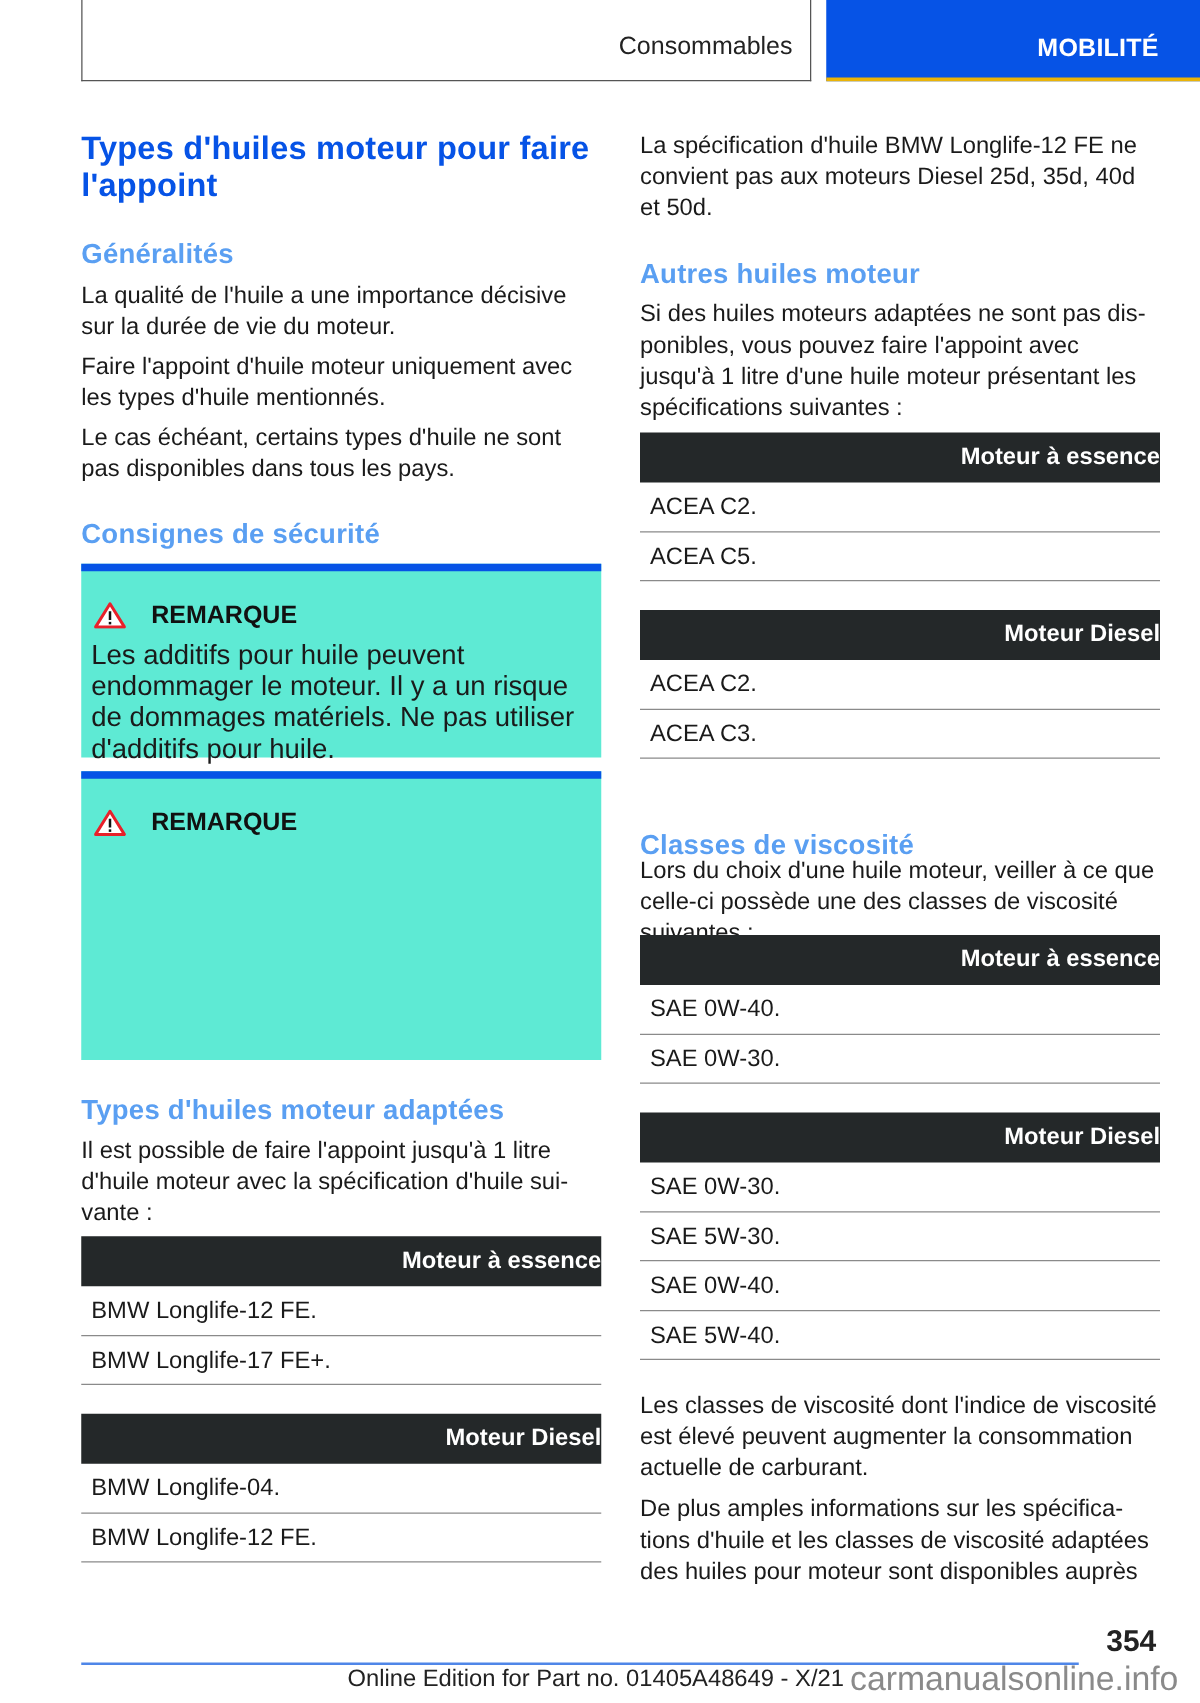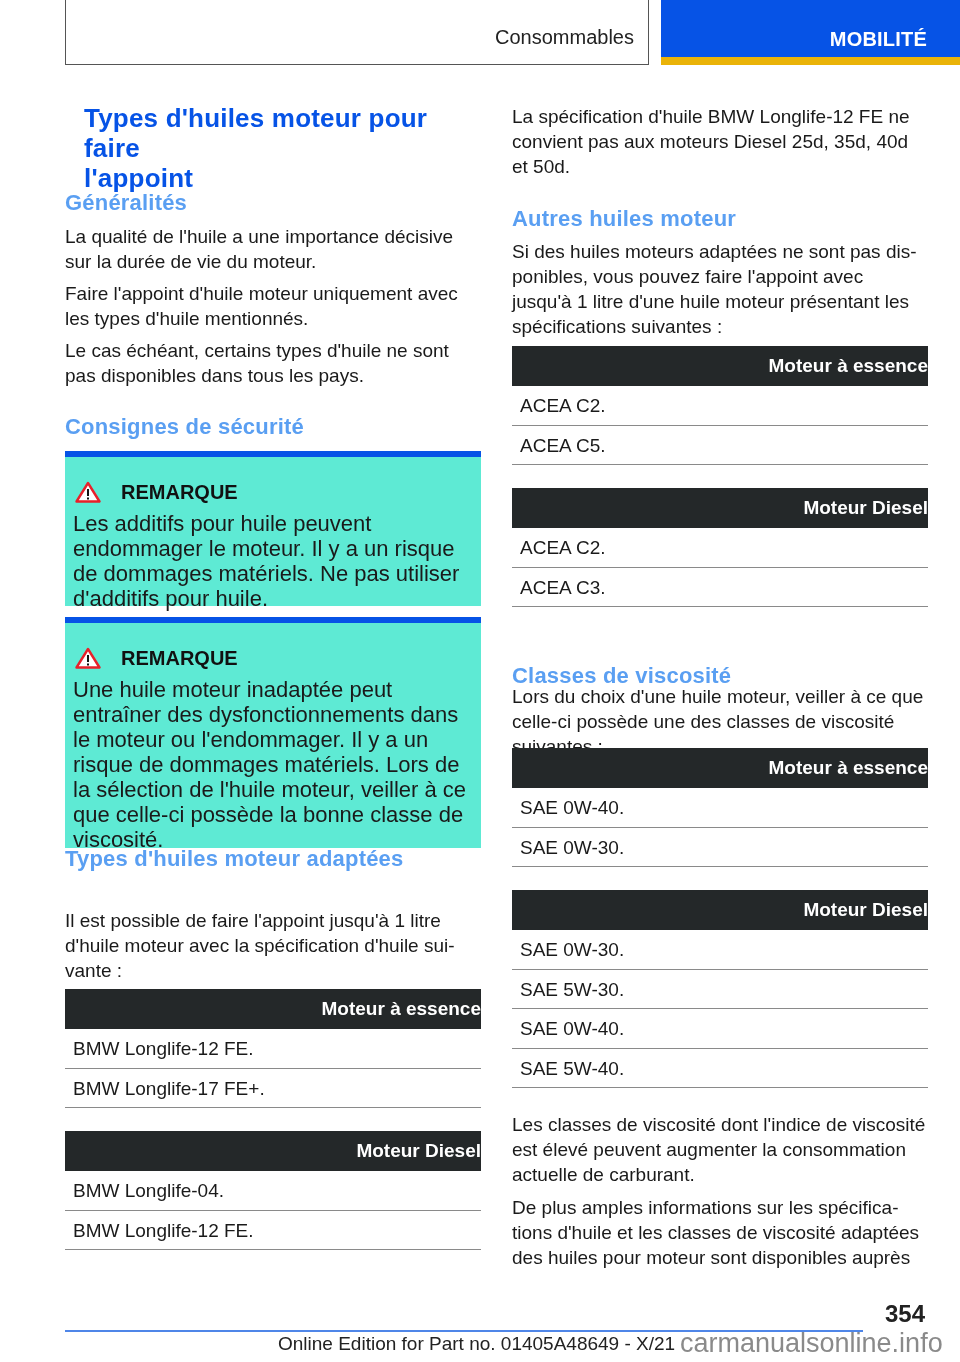--- a/index.html
+++ b/index.html
@@ -9,36 +9,35 @@
     
     .hdr-box {
       position: absolute; left: 65px; top: -2px; width: 584px; height: 67px;
       border: 1.5px solid #555; border-top: none; background: #fff;
     }
     .hdr-chapter {
       position: absolute; right: 14px; top: 28px; font-size: 20px; color: #222;
     }
     .hdr-section {
       position: absolute; left: 661px; top: 0; width: 299px; height: 65px;
-      background: #0653e6; border-bottom: 8px solid #eab308;
+      background: #0653e6; border-bottom: 3px solid #eab308;
     }
     .hdr-section-label {
       position: absolute; right: 33px; top: 28px; font-size: 20px; font-weight: bold; color: #fff;
       letter-spacing: 0.2px;
     }
 
     
     .col { position: absolute; top: 0; }
     .col-left { left: 65px; width: 416px; }
     .col-right { left: 512px; width: 416px; }
 
     .h1 {
       position: absolute; left: 0; font-size: 26px; font-weight: bold; color: #0653e6; line-height: 30px;
       letter-spacing: 0.2px;
-      margin-left: 19px;
     }
     .h2 {
       position: absolute; left: 0; font-size: 22px; font-weight: bold; color: #5a9ff2; line-height: 26px;
       letter-spacing: 0.2px;
     }
     .p {
       position: absolute; left: 0; width: 416px; font-size: 19px; line-height: 25px; color: #1a1a1a;
     }
 
     
@@ -105,24 +104,23 @@
 
   <div class="warn" style="top:617px; height:231px;">
     <div class="warn-head">
       <svg class="warn-icon" viewBox="0 0 26 22">
         <path d="M13 2 L24.5 20.5 L1.5 20.5 Z" fill="#fff" stroke="#e8202a" stroke-width="2.4" stroke-linejoin="round"></path>
         <rect x="12" y="8" width="2" height="7" fill="#111"></rect>
         <rect x="12" y="16.5" width="2" height="2" fill="#111"></rect>
       </svg>
       <span class="warn-title">REMARQUE</span>
     </div>
-    <div class="warn-text">Une huile moteur inadaptée peut entraîner des dysfonctionnements dans le moteur ou l'en­dommager. Il y a un risque de dommages ma­tériels. Lors de la sélection de l'huile moteur, veiller à ce que celle-ci possède la bonne classe de viscosité.</div>
   </div>
 
-  <div class="h2" style="top:846px;">Types d'huiles moteur adaptées</div>
+  <div class="h2" style="top:875px;">Types d'huiles moteur adaptées</div>
   <div class="p" style="top:908px;">Il est possible de faire l'appoint jusqu'à 1 litre d'huile moteur avec la spécification d'huile sui­vante :</div>
 
   <div class="tbl" style="top:989px;">
     <div class="tbl-head">Moteur à essence</div>
     <div class="tbl-row">BMW Longlife-12 FE.</div>
     <div class="tbl-row">BMW Longlife-17 FE+.</div>
   </div>
 
   <div class="tbl" style="top:1131px;">
     <div class="tbl-head">Moteur Diesel</div>

